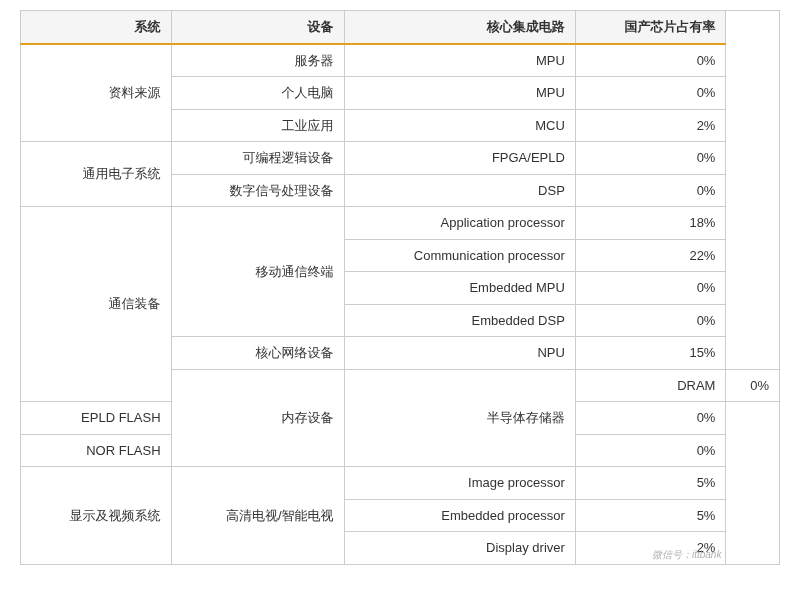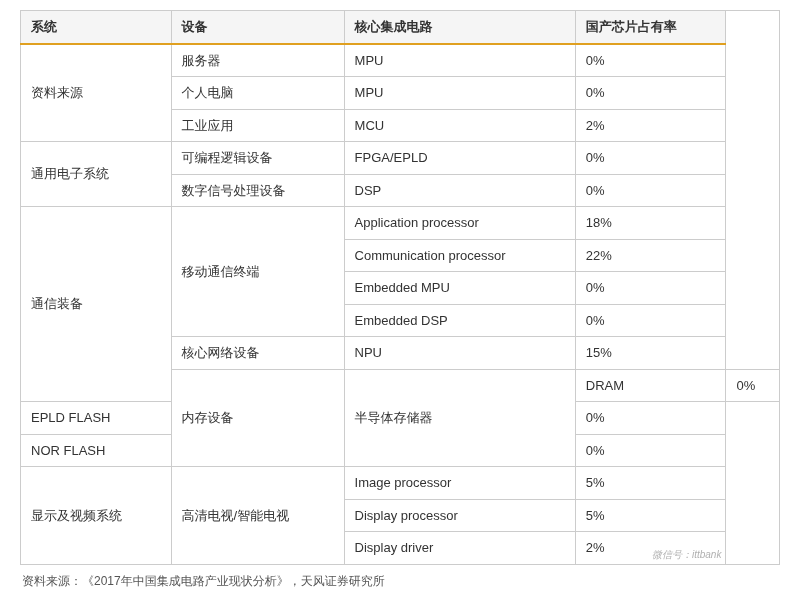--- a/index.html
+++ b/index.html
@@ -15,21 +15,21 @@
       padding: 10px 20px 20px 20px;
     }
     table {
       width: 100%;
       border-collapse: collapse;
       border: 1px solid #ccc;
     }
     th, td {
       border: 1px solid #ccc;
       padding: 6px 10px;
-      text-align: left;
+      text-align: right;
       vertical-align: middle;
       line-height: 1.5;
     }
     thead th {
       background-color: #f5f5f5;
       font-weight: bold;
       font-size: 13px;
       border-bottom: 2px solid #e0a020;
     }
     tbody td {
@@ -120,25 +120,22 @@
           <td>NOR FLASH</td>
           <td>0%</td>
         </tr>
         <tr>
           <td rowspan="3">显示及视频系统</td>
           <td rowspan="3">高清电视/智能电视</td>
           <td>Image processor</td>
           <td>5%</td>
         </tr>
         <tr>
-          <td>Display processor</td>
+          <td>Embedded processor</td>
           <td>5%</td>
         </tr>
         <tr>
           <td>Display driver</td>
           <td style="position: relative;">2%<span style="position: absolute; right: 4px; bottom: 2px; font-size: 10px; color: rgba(150, 150, 150, 0.75); white-space: nowrap; font-style: italic;">微信号：ittbank</span></td>
         </tr>
       </tbody>
   </table>
-  <div class="footer">
-    <span>资料来源：《2017年中国集成电路产业现状分析》，天风证券研究所</span>
-  </div>
 </div>
 
 </body></html>

